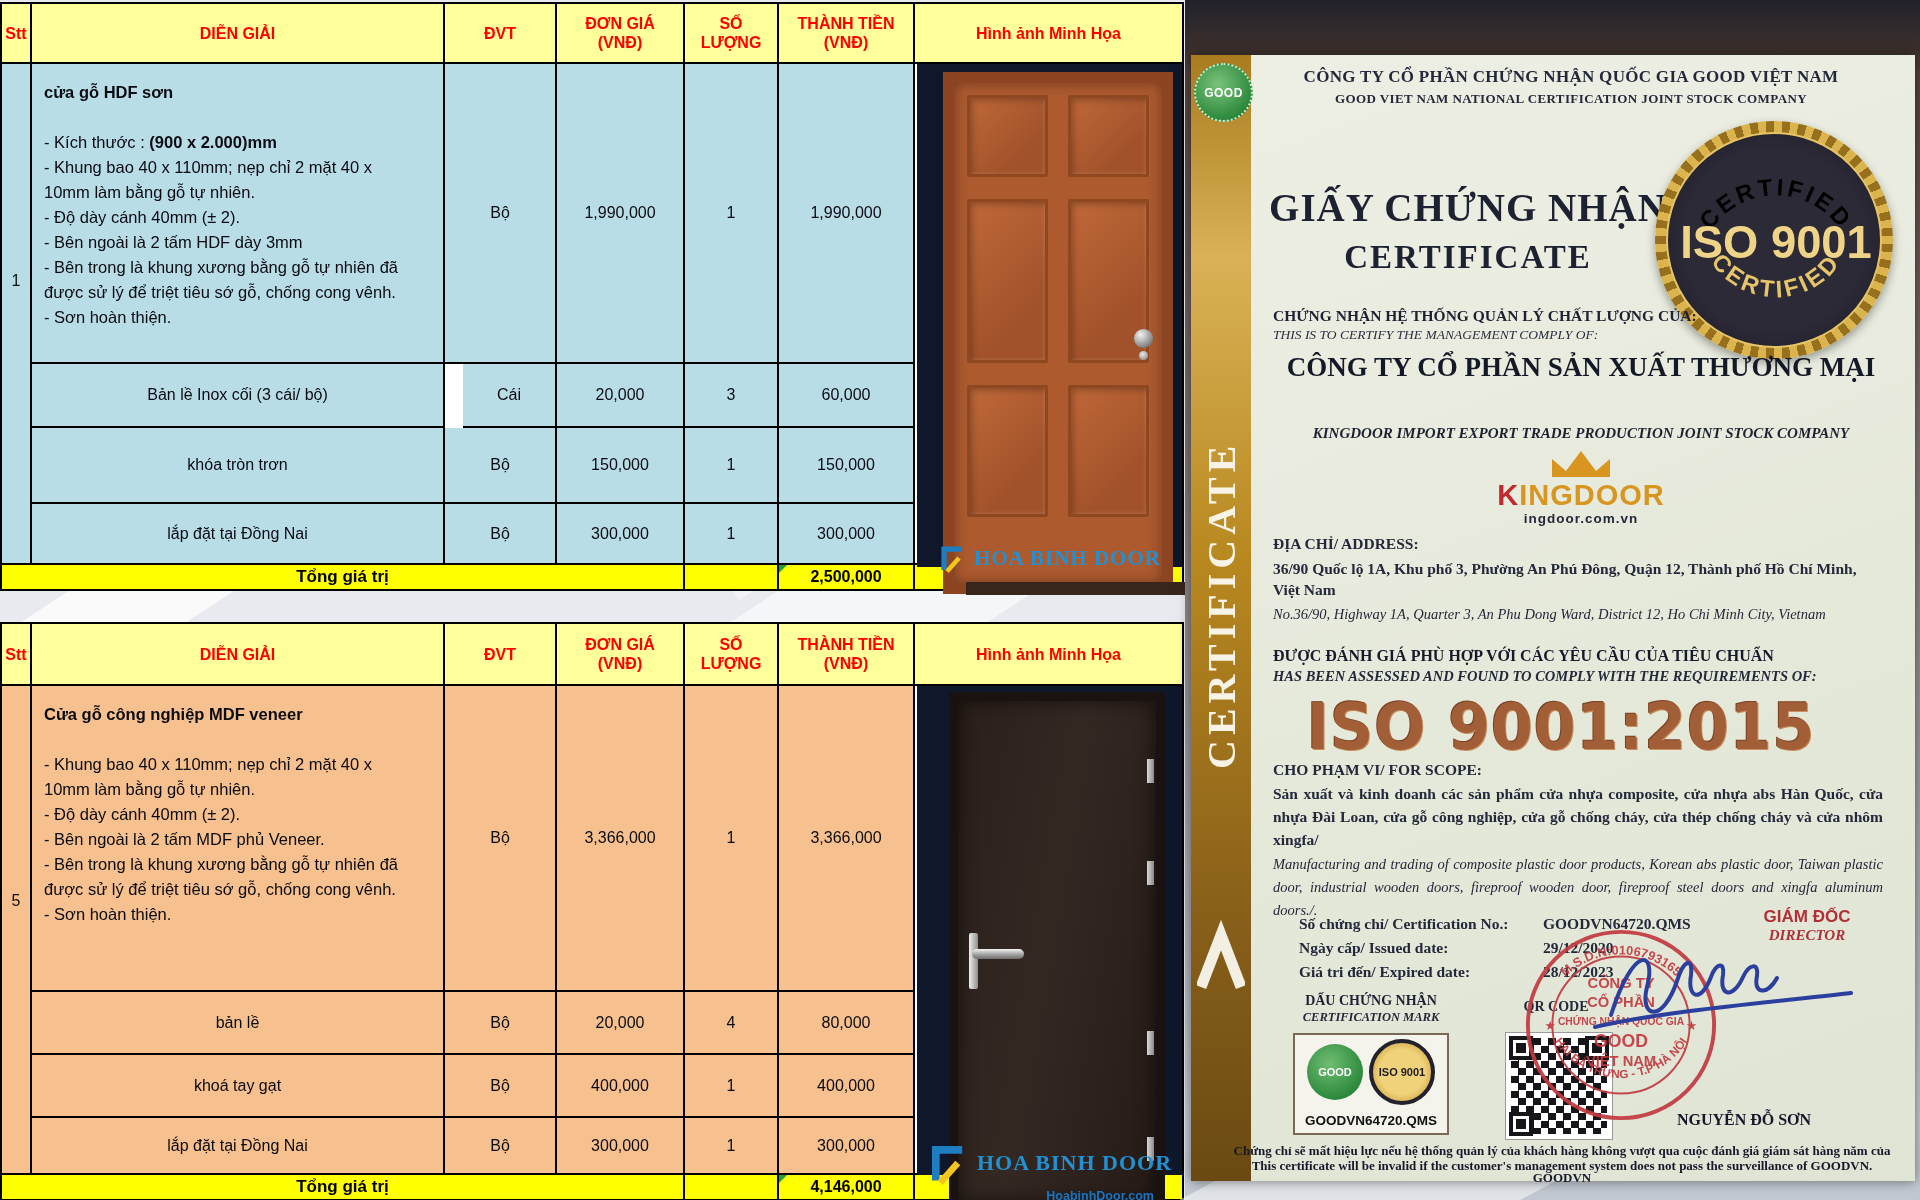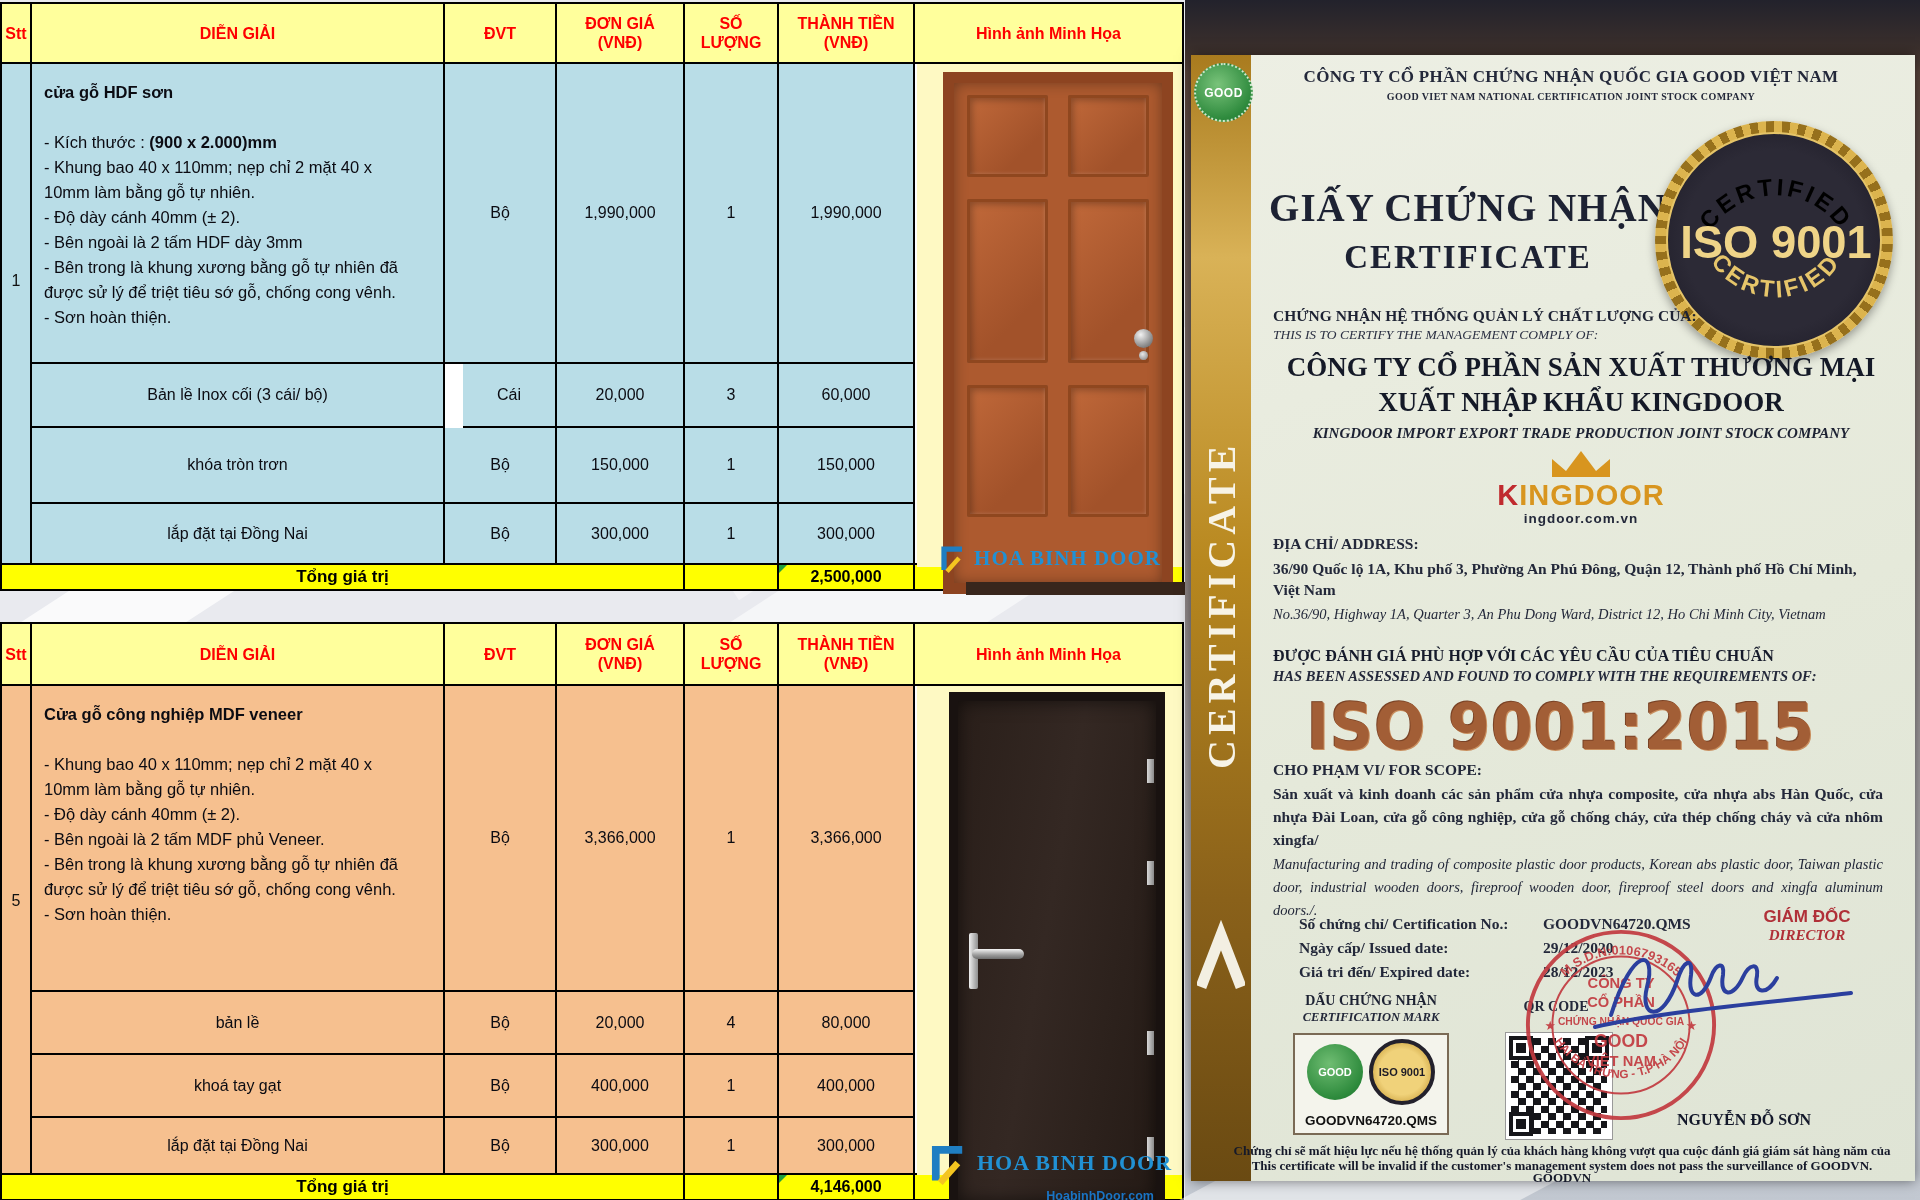--- a/index.html
+++ b/index.html
@@ -26,21 +26,21 @@
   .body-orange{background:#f6c08f;}
   .sttcell{position:relative;font-size:16px;color:#111;}
   .sttnum{position:absolute;left:50%;transform:translateX(-50%);}
   .desc{padding:16px 10px 6px 12px;font-size:16.5px;line-height:25px;color:#0b0b12;}
   .prod-title{font-weight:bold;margin-bottom:25px;}
   .ctr{display:flex;align-items:center;justify-content:center;font-size:16px;color:#0b0b12;text-align:center;}
   .totrow{background:#ffff00;font-weight:bold;color:#000;}
   .totlabel{font-size:17px;}
   .totcell{position:relative;}
   .cnr{position:absolute;left:0;top:0;width:0;height:0;border-top:8px solid #1f9f3f;border-right:8px solid transparent;}
-  .photo{position:absolute;background:#fef9c3;z-index:2;}
+  .photo{position:absolute;background:#0f172a;z-index:2;}
   
   .door1{position:absolute;left:26px;top:8px;width:208px;height:500px;background:#ad5a2f;
          border:11px solid #8d4421;box-shadow:inset 0 0 14px rgba(0,0,0,.35);}
   .panelgrid{position:absolute;left:13px;top:12px;right:13px;bottom:12px;display:grid;
              grid-template-columns:1fr 1fr;grid-template-rows:82px 164px 132px;gap:22px 20px;}
   .pnl{background:linear-gradient(135deg,#c1693a,#a2522a 70%);box-shadow:inset 0 0 0 3px #8f471f,
        inset 5px 5px 7px rgba(0,0,0,.28),inset -3px -3px 4px rgba(255,255,255,.18);border-radius:2px;}
   .knob{position:absolute;right:9px;top:246px;width:19px;height:19px;border-radius:50%;
         background:radial-gradient(circle at 35% 30%,#f2f2f2,#9a9a9a 55%,#565656);}
   .keyh{position:absolute;right:14px;top:268px;width:9px;height:9px;border-radius:50%;
@@ -78,21 +78,21 @@
             writing-mode:vertical-rl;transform:rotate(180deg);display:flex;align-items:center;justify-content:center;
             color:#f7f3e6;font-weight:bold;font-size:40px;letter-spacing:5px;}
   .chev{position:absolute;left:6px;top:862px;}
   .content{position:absolute;left:0;top:0;right:0;bottom:0;color:#23283a;}
   .abs{position:absolute;}
   .serif{font-family:"Liberation Serif","DejaVu Serif",serif;}
   .it{font-style:italic;}
   .b{font-weight:bold;}
   .cen{text-align:center;}
   .org1{left:70px;top:12px;width:620px;font-size:17px;letter-spacing:.3px;}
-  .org2{left:70px;top:36px;width:620px;font-size:10px;letter-spacing:.4px;}
+  .org2{left:70px;top:36px;width:620px;font-size:13px;letter-spacing:.4px;}
   .title1{left:72px;top:130px;width:410px;font-size:39px;letter-spacing:1px;color:#1d2233;}
   .title2{left:72px;top:184px;width:410px;font-size:33px;letter-spacing:2px;color:#1d2233;}
   .isobadge{right:22px;top:66px;width:238px;height:238px;border-radius:50%;
             background:repeating-conic-gradient(#dcb44e 0deg 4deg,#96701c 4deg 8deg);
             box-shadow:0 4px 10px rgba(0,0,0,.35);}
   .isoinner{position:absolute;left:11px;top:11px;right:11px;bottom:11px;border-radius:50%;
             background:radial-gradient(circle,#2c2a36 60%,#191722);border:2px solid #e5c468;}
   .certif1{left:82px;top:252px;font-size:15.5px;color:#1d2233;}
   .certif2{left:82px;top:272px;font-size:13.5px;color:#2a2f42;}
   .comp1{left:70px;top:297px;width:640px;font-size:27px;color:#141927;}
@@ -347,21 +347,20 @@
               <textPath href="#arcB" startOffset="50%" text-anchor="middle">CERTIFIED</textPath>
             </text>
           </svg>
         </div>
       </div>
 
       <div class="abs serif b certif1">CHỨNG NHẬN HỆ THỐNG QUẢN LÝ CHẤT LƯỢNG CỦA:</div>
       <div class="abs serif it certif2">THIS IS TO CERTIFY THE MANAGEMENT COMPLY OF:</div>
 
       <div class="abs serif b cen comp1">CÔNG TY CỔ PHẦN SẢN XUẤT THƯƠNG MẠI</div>
-      <div class="abs serif b cen comp2">XUẤT NHẬP KHẨU KINGDOOR</div>
       <div class="abs serif b it cen compen">KINGDOOR IMPORT EXPORT TRADE PRODUCTION JOINT STOCK COMPANY</div>
 
       <div class="abs crown">
         <svg width="74" height="34" viewBox="0 0 74 34">
           <path d="M8 30 L8 12 L22 24 L37 4 L52 24 L66 12 L66 30 Z" fill="#d8951f"></path>
         </svg>
       </div>
       <div class="abs cen klogo"><span class="kred">K</span><span class="krest">INGDOOR</span></div>
       <div class="abs cen ksite">ingdoor.com.vn</div>
 

